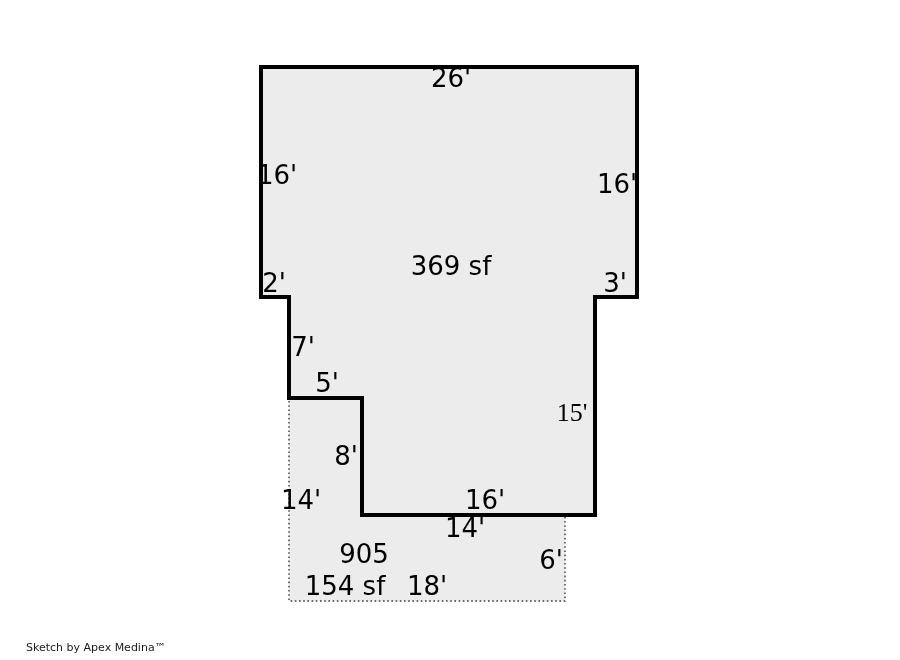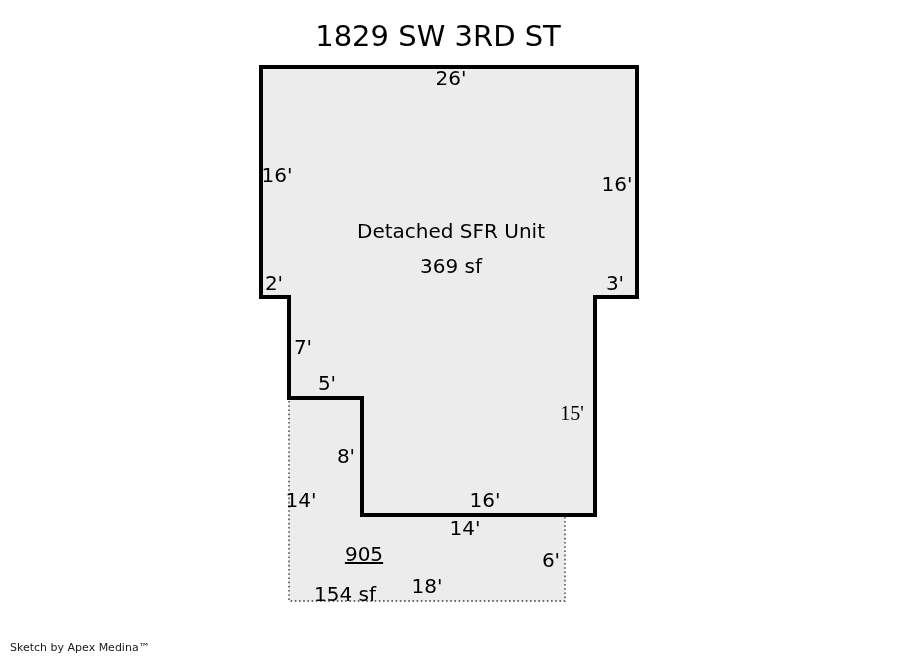--- a/index.html
+++ b/index.html
@@ -17,31 +17,31 @@
     color: #000000;
   }
   #plan-svg {
     position: absolute;
     left: 0;
     top: 0;
   }
   .lbl {
     position: absolute;
     transform: translate(-50%, -50%);
-    font-size: 20px;
+    font-size: 26px;
     line-height: 1;
     white-space: nowrap;
     color: #000000;
   }
   .title-lbl {
     font-size: 29px;
   }
   .footer-lbl {
     position: absolute;
-    left: 10px;
+    left: 26px;
     top: 641px;
     font-size: 11px;
     transform: none;
     color: #1a1a1a;
   }
   .main-shape {
     fill: #ececec;
     stroke: #000000;
     stroke-width: 4;
     stroke-linejoin: miter;
@@ -58,39 +58,37 @@
 
 <div id="sketch-page">
 
   <svg id="plan-svg" width="900" height="660" viewBox="0 0 900 660">
 
     <polygon class="dashed-shape" points="289,398 362,398 362,515 565,515 565,601 289,601"></polygon>
 
     <polygon class="main-shape" points="261,67 637,67 637,297 595,297 595,515 362,515 362,398 289,398 289,297 261,297"></polygon>
   </svg>
 
-  <div class="lbl title-lbl" style="left:438px; top:36px;">1829 SW 3RD ST</div>
 
   <div class="lbl" style="left:451px; top:78px;">26'</div>
   <div class="lbl" style="left:277px; top:175px;">16'</div>
   <div class="lbl" style="left:617px; top:184px;">16'</div>
   <div class="lbl" style="left:274px; top:283px;">2'</div>
   <div class="lbl" style="left:615px; top:283px;">3'</div>
   <div class="lbl" style="left:303px; top:347px;">7'</div>
   <div class="lbl" style="left:327px; top:383px;">5'</div>
   <div class="lbl" style="left:572px; top:413px;font-family:Liberation Serif, serif;">15'</div>
   <div class="lbl" style="left:346px; top:456px;">8'</div>
   <div class="lbl" style="left:485px; top:500px;">16'</div>
 
-  <div class="lbl" style="left:451px; top:231px;">Detached SFR Unit</div>
   <div class="lbl" style="left:451px; top:266px;">369 sf</div>
 
   <div class="lbl" style="left:301px; top:500px;">14'</div>
   <div class="lbl" style="left:465px; top:528px;">14'</div>
   <div class="lbl" style="left:551px; top:560px;">6'</div>
   <div class="lbl" style="left:427px; top:586px;">18'</div>
 
-  <div class="lbl" style="left:364px; top:554px;text-decoration:underline;">905</div>
-  <div class="lbl" style="left:345px; top:586px;margin-top:8px;">154 sf</div>
+  <div class="lbl" style="left:364px; top:554px;">905</div>
+  <div class="lbl" style="left:345px; top:586px;">154 sf</div>
 
   <div class="footer-lbl">Sketch by Apex Medina™</div>
 
 </div>
 
 </body></html>

